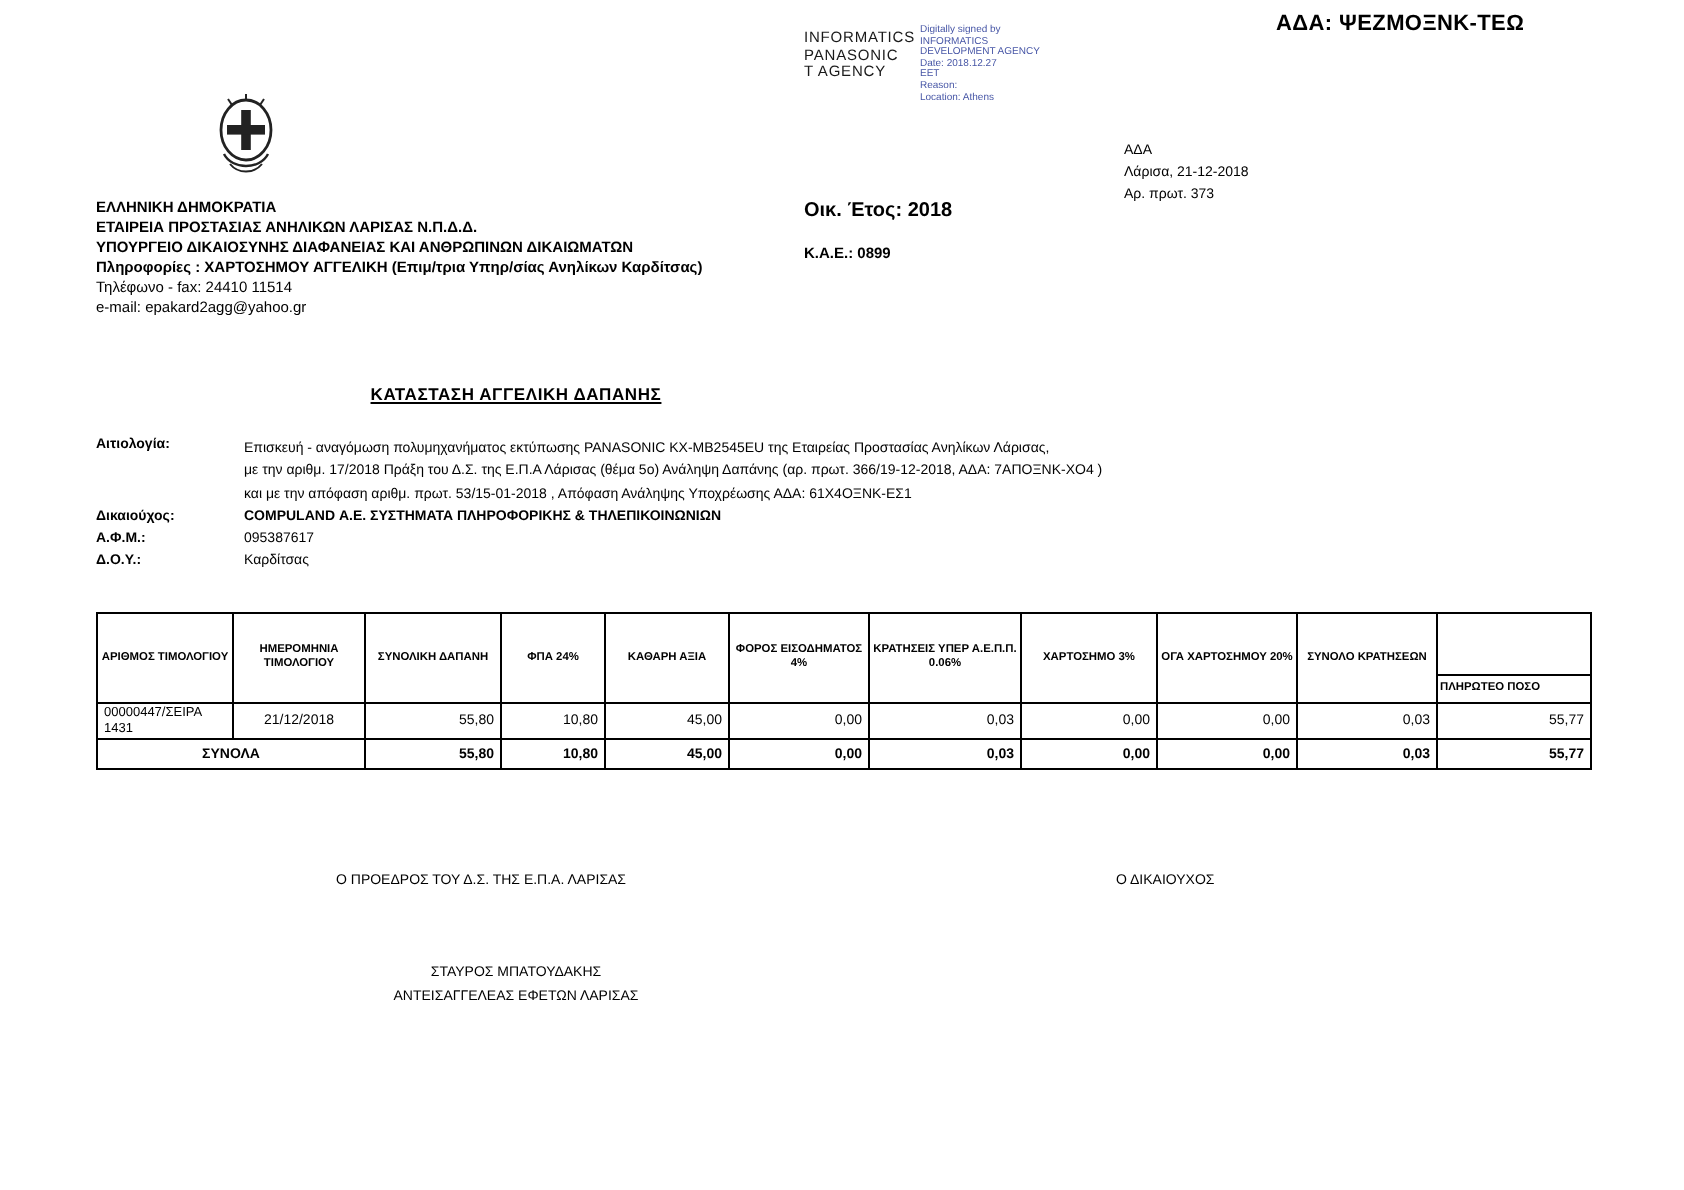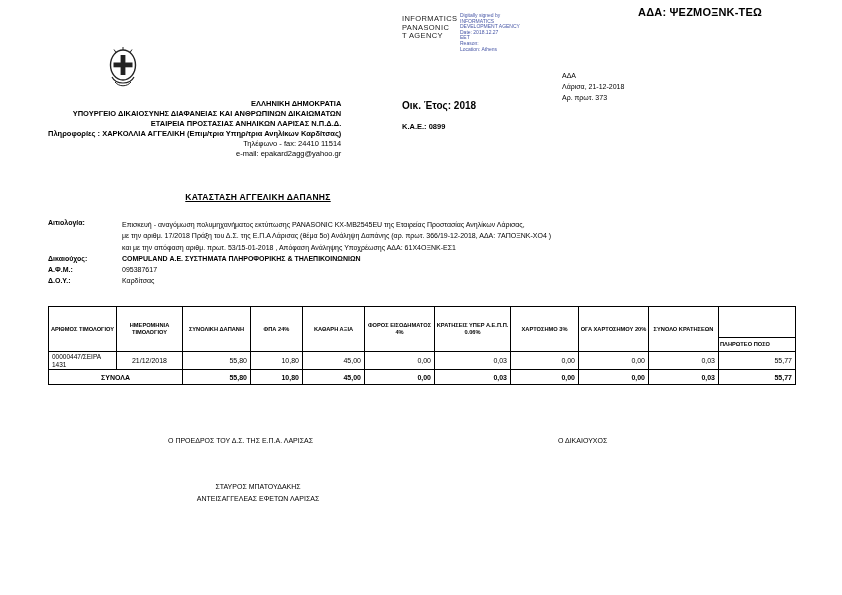--- a/index.html
+++ b/index.html
@@ -13,21 +13,21 @@
 
   .ada-top { left:638px; top:6px; font-size:11px; letter-spacing:0.2px; }
 
   .ida { left:402px; top:15px; font-size:7.5px; line-height:8.6px; letter-spacing:0.4px; color:#1a1a1a; }
   .ida-sign { left:460px; top:13px; font-size:5px; line-height:5.6px; color:#4756a6; }
 
   .emblem { left:106px; top:46px; width:34px; height:46px; }
 
   .right-info { left:562px; top:70px; font-size:7px; line-height:11px; }
 
-  .agency { left:48px; top:99px; font-size:7.5px; line-height:9.9px;text-align:right; }
+  .agency { left:48px; top:99px; font-size:7.5px; line-height:9.9px; }
 
   .fiscal-year { left:402px; top:100px; font-size:10px;text-align:right; }
   .kae { left:402px; top:122px; font-size:7.5px;text-align:right; }
 
   .doc-title { left:48px; top:192px; width:420px; text-align:center;
                font-size:8.5px; text-decoration:underline; font-weight:bold; letter-spacing:0.3px; }
 
   .lbl { left:48px; font-size:7px; font-weight:bold; }
   .val { left:122px; font-size:7px; }
   .reason-lbl { top:219px; }
@@ -95,23 +95,23 @@
   </div>
 
   <div class="abs right-info">
     <div>ΑΔΑ</div>
     <div>Λάρισα, 21-12-2018</div>
     <div>Αρ. πρωτ. 373</div>
   </div>
 
   <div class="abs agency">
     <div class="b">ΕΛΛΗΝΙΚΗ ΔΗΜΟΚΡΑΤΙΑ</div>
+    <div class="b">ΕΤΑΙΡΕΙΑ ΠΡΟΣΤΑΣΙΑΣ ΑΝΗΛΙΚΩΝ ΛΑΡΙΣΑΣ Ν.Π.Δ.Δ.</div>
     <div class="b">ΥΠΟΥΡΓΕΙΟ ΔΙΚΑΙΟΣΥΝΗΣ ΔΙΑΦΑΝΕΙΑΣ ΚΑΙ ΑΝΘΡΩΠΙΝΩΝ ΔΙΚΑΙΩΜΑΤΩΝ</div>
-    <div class="b">ΕΤΑΙΡΕΙΑ ΠΡΟΣΤΑΣΙΑΣ ΑΝΗΛΙΚΩΝ ΛΑΡΙΣΑΣ Ν.Π.Δ.Δ.</div>
-    <div class="b">Πληροφορίες : ΧΑΡΚΟΛΛΙΑ ΑΓΓΕΛΙΚΗ (Επιμ/τρια Υπηρ/τρια Ανηλίκων Καρδίτσας)</div>
+    <div class="b">Πληροφορίες : ΧΑΡΤΟΣΗΜΟΥ ΑΓΓΕΛΙΚΗ (Επιμ/τρια Υπηρ/σίας Ανηλίκων Καρδίτσας)</div>
     <div>Τηλέφωνο - fax: 24410 11514</div>
     <div>e-mail: epakard2agg@yahoo.gr</div>
   </div>
 
   <div class="abs fiscal-year b">Οικ. Έτος: 2018</div>
   <div class="abs kae b">Κ.Α.Ε.: 0899</div>
 
   <div class="abs doc-title">ΚΑΤΑΣΤΑΣΗ ΑΓΓΕΛΙΚΗ ΔΑΠΑΝΗΣ</div>
 
   <div class="abs lbl reason-lbl">Αιτιολογία:</div>

